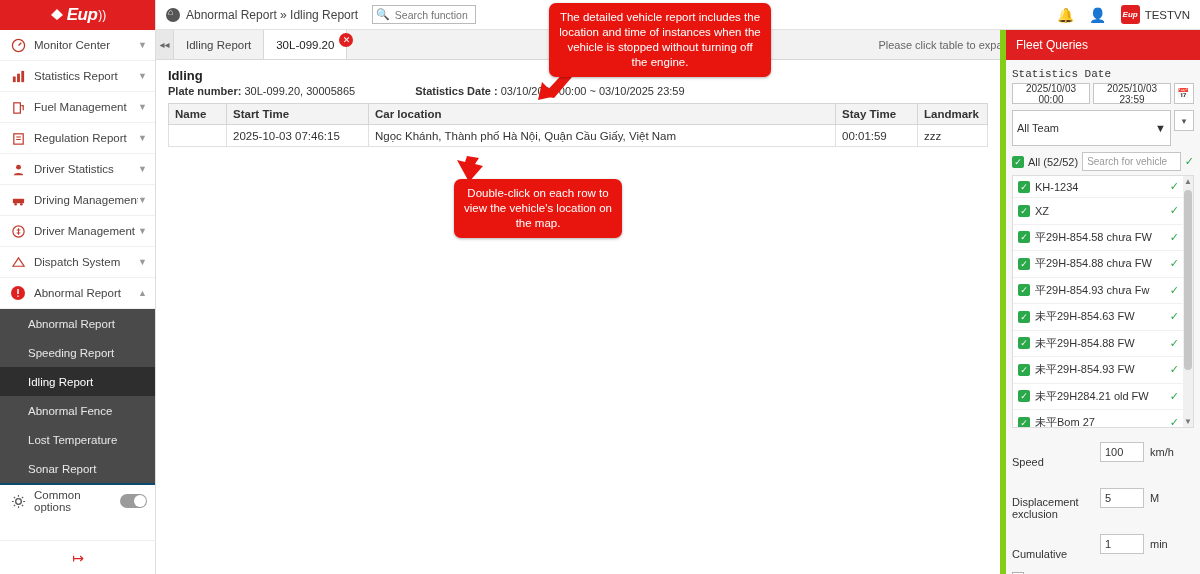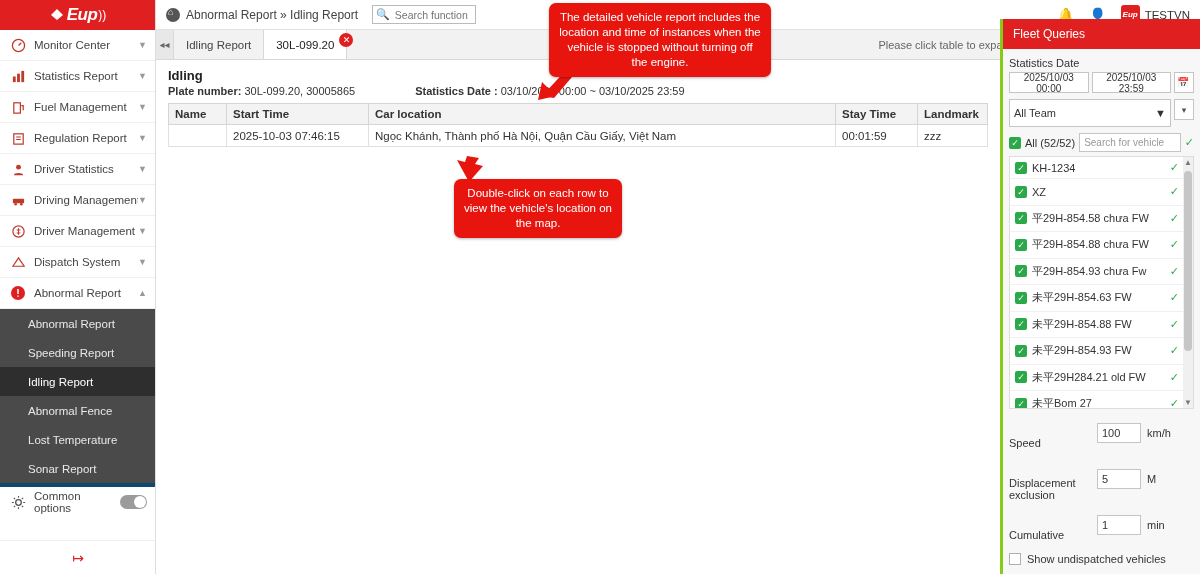--- a/index.html
+++ b/index.html
@@ -45,21 +45,21 @@
   .nav-item.active-parent { background: #fff; }
   .nav-item.active-parent .nav-ico { color: #e02020; }
   .sub-list { background: #4a4a4a; }
   .sub-item {
     height: 29px; display: flex; align-items: center; padding-left: 28px;
     color: #e8e8e8; font-size: 11.5px; cursor: pointer;
   }
   .sub-item.selected { background: #2e2e2e; color: #fff; }
   #common-opts {
     height: 34px; display: flex; align-items: center; padding: 0 8px;
-    border-top: 4px solid #0c4a6e; font-size: 11.5px; color: #444;
+    border-top: 2px solid #0c4a6e; font-size: 11.5px; color: #444;
   }
   #common-opts .nav-ico { width:20px;height:20px;flex:0 0 20px;margin-right:6px;display:flex;align-items:center;justify-content:center;color:#555;}
   .toggle {
     width: 30px; height: 14px; border-radius: 7px; background: #9b9b9b;
     position: relative; margin-left: 6px;
   }
   .toggle::after {
     content: ""; position: absolute; right: 1px; top: 1px;
     width: 12px; height: 12px; border-radius: 50%; background: #fff;
   }
@@ -149,41 +149,41 @@
     background: #f3f3f3; border: 1px solid #d5d5d5; font-size: 11.5px;
     font-weight: bold; text-align: left; padding: 4px 6px; color: #333;
   }
   table.grid td {
     border: 1px solid #e0e0e0; font-size: 11.5px; padding: 4px 6px; color: #333;
     height: 22px;
   }
 
   
   #rightpanel {
-    position: absolute; right: 0; top: 19px; width: 200px; bottom: 0;
-    background: #f7f7f7; border-left: 3px solid #84cc16;
+    position: absolute; right: 0; top: 30px; width: 200px; bottom: 0;
+    background: #f7f7f7; border-left: 6px solid #84cc16;
   }
   #rp-header {
     height: 30px; background: #e02020; color: #fff; display: flex;
     align-items: center; padding: 0 10px; font-size: 12px;
   }
   #rp-body { padding: 6px 6px 0; }
-  .rp-label { font-size: 11px; color: #333; margin: 2px 0 3px; }
+  .rp-label { font-size: 11px; color: #333; margin: 2px 0 3px; font-family: Liberation Mono, monospace; }
   .date-row { display: flex; gap: 3px; align-items: center; }
   .date-inp {
     flex: 1; height: 21px; border: 1px solid #c5c5c5; background: #fff;
     font-size: 10px; padding: 0 3px; color: #333; display: flex; align-items: center; text-align: center;
   }
   .cal-btn {
     width: 20px; height: 21px; border: 1px solid #c5c5c5; background: #fff;
     display: flex; align-items: center; justify-content: center; font-size: 10px; color: #555;
   }
   .sel-row { display: flex; gap: 3px; margin-top: 6px; }
   .team-sel {
-    flex: 1; height: 28px; border: 1px solid #c5c5c5; background: #fff;
+    flex: 1; height: 36px; border: 1px solid #c5c5c5; background: #fff;
     display: flex; align-items: center; justify-content: space-between;
     padding: 0 4px; font-size: 11px; color: #333;
   }
   .chev-btn {
     width: 20px; height: 21px; border: 1px solid #c5c5c5; background: #fff;
     display: flex; align-items: center; justify-content: center;
     font-size: 9px; color: #555;
   }
   .allrow {
     display: flex; align-items: center; gap: 4px; margin-top: 6px;

